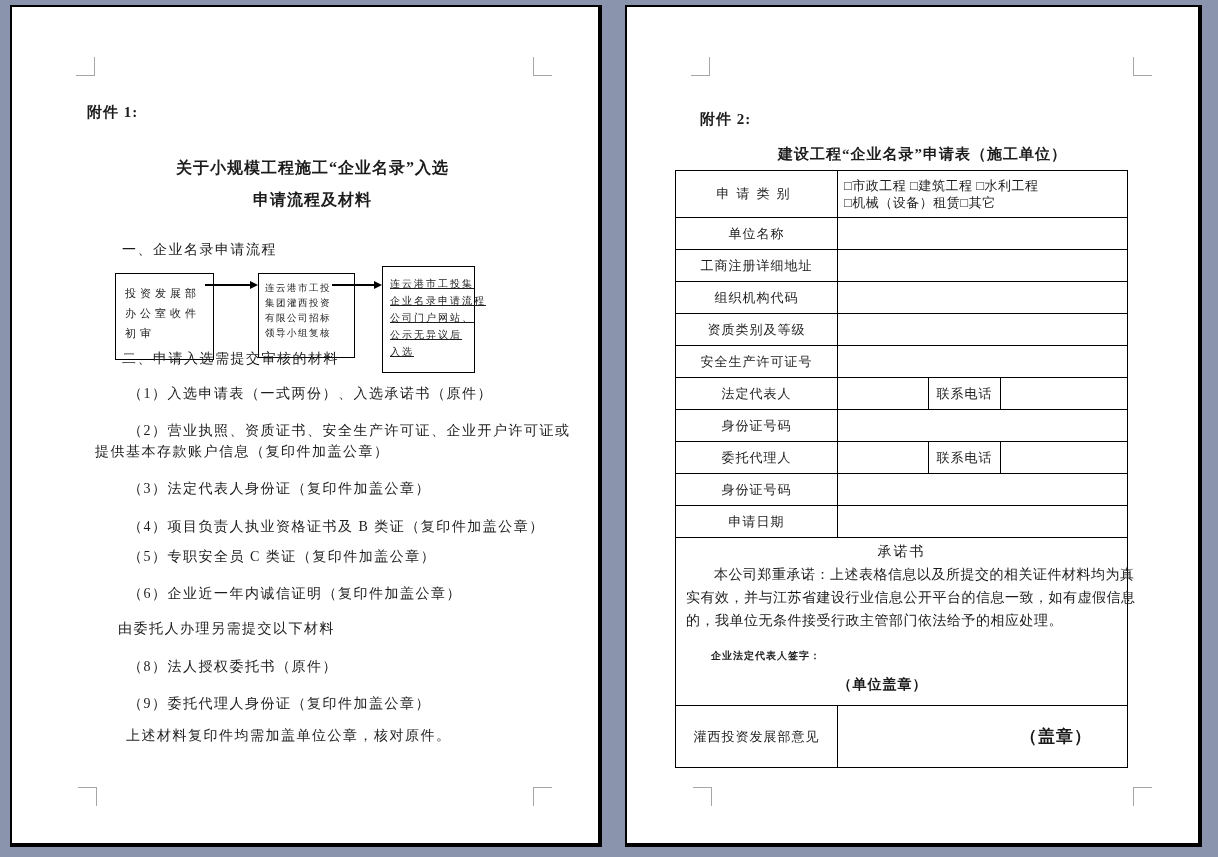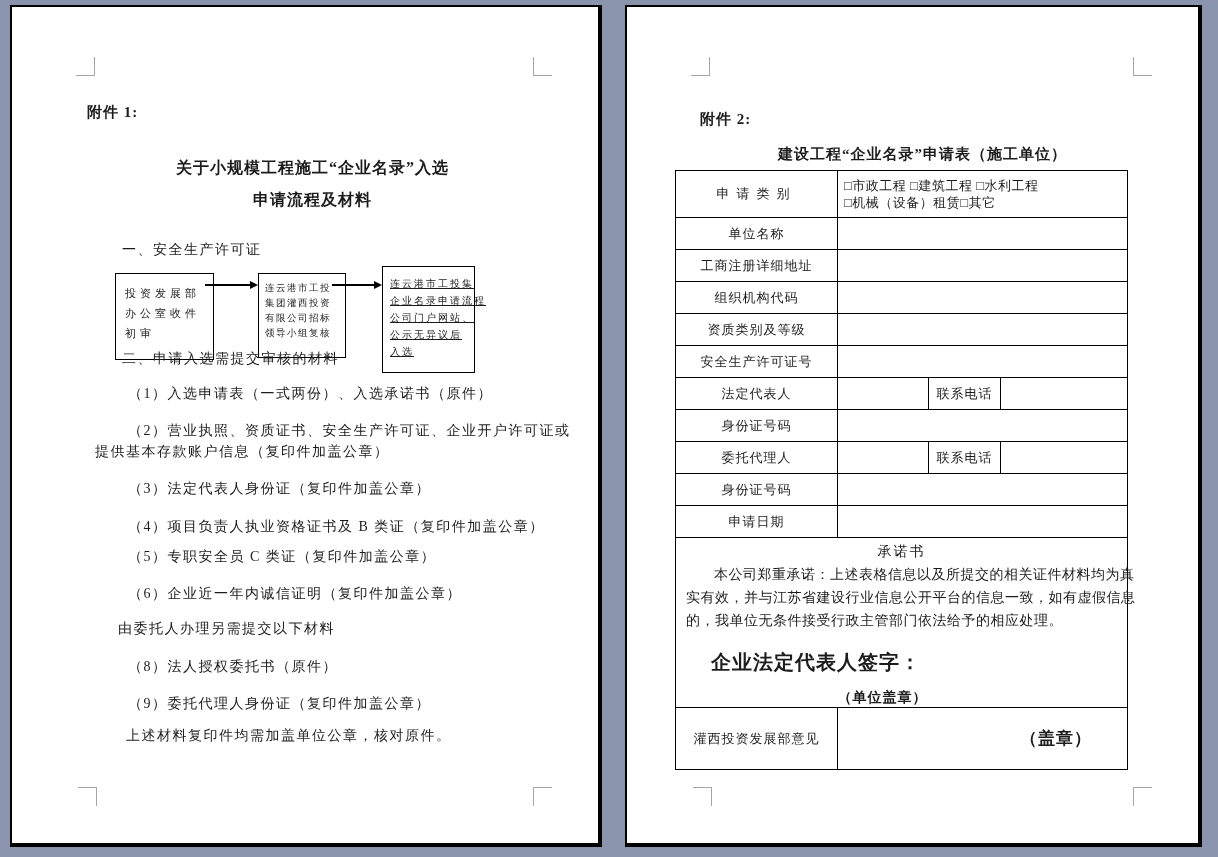--- a/index.html
+++ b/index.html
@@ -28,21 +28,21 @@
 
   .abs{position:absolute;}
   .att-label{font-weight:bold;font-size:15px;letter-spacing:1px;}
   .doc-title{font-weight:bold;font-size:16px;letter-spacing:1px;text-align:center;}
   .body-line{font-size:14px;letter-spacing:1.5px;white-space:nowrap;}
 
   
   .flow-box{position:absolute;border:1px solid #000;background:#fff;}
   .flow-box div{white-space:nowrap;}
   #fbox1{left:103px;top:266px;width:88px;height:76px;padding:9px 0 0 9px;font-size:11px;line-height:20px;letter-spacing:4px;}
-  #fbox2{left:246px;top:266px;width:72px;height:76px;padding:7px 8px 0 6px;font-size:9.5px;line-height:15px;letter-spacing:1.5px;}
+  #fbox2{left:246px;top:266px;width:72px;height:76px;padding:7px 17px 0 6px;font-size:9.5px;line-height:15px;letter-spacing:1.5px;}
   #fbox3{left:370px;top:259px;width:84px;height:97px;padding:8px 0 0 7px;font-size:10px;line-height:17px;letter-spacing:2px;text-decoration:underline;}
   .flow-arrow{position:absolute;top:277px;height:0;border-top:2px solid #000;}
   .flow-arrow::after{
     content:"";position:absolute;right:-8px;top:-5px;
     border-left:8px solid #000;border-top:4px solid transparent;border-bottom:4px solid transparent;
   }
   #arrow1{left:193px;width:45px;}
   #arrow2{left:320px;width:42px;}
 
   
@@ -53,39 +53,39 @@
   }
   .form-table td{border:1px solid #000;padding:0;}
   .lbl{text-align:center;letter-spacing:1px;}
   .lbl-wide{text-align:center;letter-spacing:7px;}
   .r1{height:47px;} .r{height:32px;} .r-promise{height:168px;} .r-opinion{height:62px;}
   .options{font-size:13px;letter-spacing:0.5px;padding-left:6px !important;line-height:17px;}
   .promise-cell{vertical-align:top;}
   .p-title{text-align:center;font-size:14px;letter-spacing:2px;margin-top:5px;}
   .p-line{font-size:14px;letter-spacing:0.5px;line-height:23px;padding:0 10px;white-space:nowrap;}
   .p-line.first{margin-top:2px;text-indent:28px;}
-  .p-sign{font-weight:bold;font-size:20px;letter-spacing:1px;margin-top:17px;padding-left:35px;}
+  .p-sign{font-weight:bold;font-size:10px;letter-spacing:1px;margin-top:17px;padding-left:35px;}
   .p-seal{font-weight:bold;font-size:14px;letter-spacing:1px;text-align:center;padding-right:38px;margin-top:13px;}
   .seal-cell{text-align:right;padding-right:35px !important;font-weight:bold;font-size:17px;letter-spacing:1px;}
 </style>
 </head>
 <body>
 
 <div class="page" id="page1">
   <div class="mark mark-tl"></div>
   <div class="mark mark-tr"></div>
   <div class="mark mark-bl"></div>
   <div class="mark mark-br"></div>
 
   <div class="abs att-label" style="left:75px;top:96px;">附件 1:</div>
 
   <div class="abs doc-title" style="left:30px;right:15px;top:151px;">关于小规模工程施工“企业名录”入选</div>
   <div class="abs doc-title" style="left:30px;right:15px;top:183px;">申请流程及材料</div>
 
-  <div class="abs body-line" style="left:110px;top:234px;">一、安全生产许可证</div>
+  <div class="abs body-line" style="left:110px;top:234px;">一、企业名录申请流程</div>
 
   <div class="flow-box" id="fbox1">
     <div>投资发展部</div>
     <div>办公室收件</div>
     <div>初审</div>
   </div>
   <div class="flow-arrow" id="arrow1"></div>
   <div class="flow-box" id="fbox2">
     <div>连云港市工投</div>
     <div>集团灌西投资</div>

